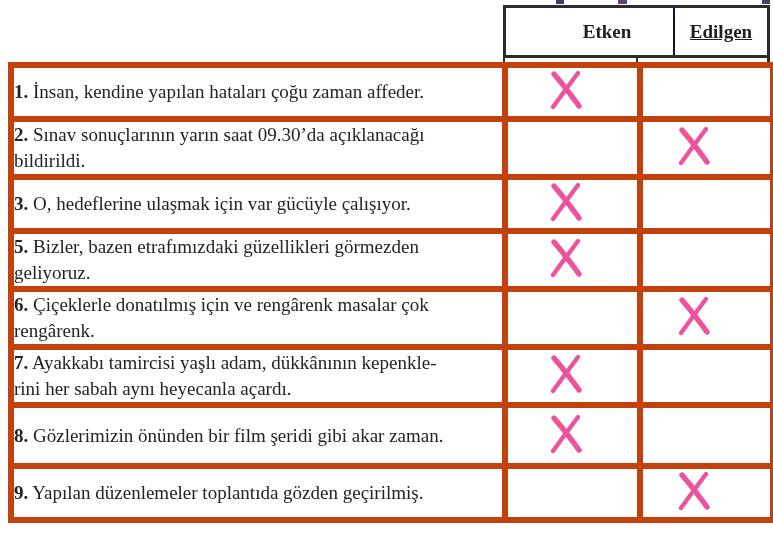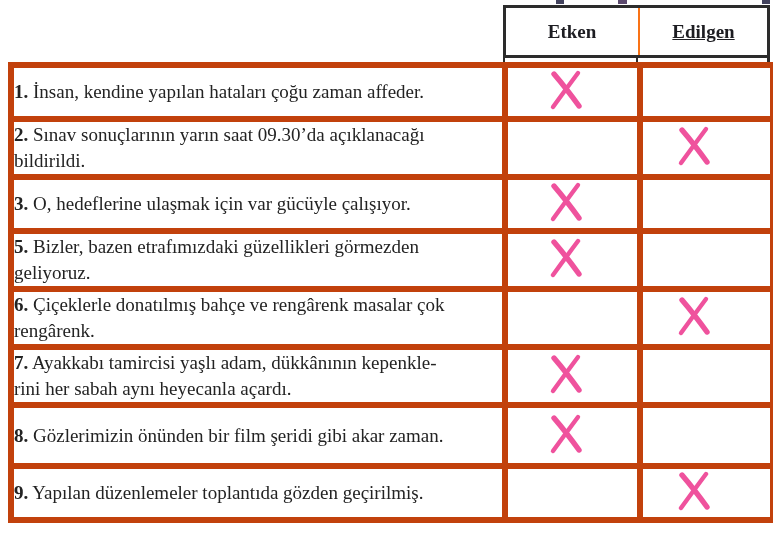--- a/index.html
+++ b/index.html
@@ -24,21 +24,21 @@
     width:267px; height:53px;
     box-sizing:border-box;
     border:3px solid #2c2c2c;
     display:flex;
     background:#ffffff;
   }
   .header-cell {
     display:flex; align-items:center; justify-content:center;
     font-weight:bold; font-size:19px; color:#1d1d22;
   }
-  .header-cell.first { width:132px; border-right:2px solid #f97316; }
+  .header-cell.first { width:132px; border-right:2px solid #0f172a;margin-left:35px; }
   .header-cell.second { flex:1;text-decoration:underline; }
 
   
   .vstub { position:absolute; top:56px; width:2px; height:8px; background:#2c2c2c; }
   .s1 { left:503px; } .s2 { left:636px; } .s3 { left:767px; width:3px; }
 
   
   table.body {
     position:absolute; left:8px; top:62px;
     border-collapse:collapse;
@@ -145,21 +145,21 @@
                 <path d="M8 6 Q 20 20 33 38" stroke="#ef529d" stroke-width="5.4" stroke-linecap="round"></path>
                 <path d="M32 5 Q 20 21 7 39" stroke="#ef529d" stroke-width="4.4" stroke-linecap="round"></path>
               </svg></span></td>
         <td class="markcell edilgen"><span class="xwrap"><svg class="xmark" width="40" height="44" viewBox="0 0 40 44" fill="none" style="visibility: hidden;">
                 <path d="M8 6 Q 20 20 33 38" stroke="#ef529d" stroke-width="5.4" stroke-linecap="round"></path>
                 <path d="M32 5 Q 20 21 7 39" stroke="#ef529d" stroke-width="4.4" stroke-linecap="round"></path>
               </svg></span></td>
       </tr>
       <tr style="height:49px">
         <td class="sentence">
-          <span class="line"><span class="num">6.</span> <span>Çiçeklerle donatılmış bahçe ve rengârenk masalar çok</span></span>
+          <span class="line"><span class="num">6.</span> <span>Çiçeklerle donatılmış için ve rengârenk masalar çok</span></span>
           <span class="line line2">rengârenk.</span>
         </td>
         <td class="markcell etken"><span class="xwrap"><svg class="xmark" width="40" height="44" viewBox="0 0 40 44" fill="none" style="visibility: hidden;">
                 <path d="M8 6 Q 20 20 33 38" stroke="#ef529d" stroke-width="5.4" stroke-linecap="round"></path>
                 <path d="M32 5 Q 20 21 7 39" stroke="#ef529d" stroke-width="4.4" stroke-linecap="round"></path>
               </svg></span></td>
         <td class="markcell edilgen"><span class="xwrap"><svg class="xmark" width="40" height="44" viewBox="0 0 40 44" fill="none" style="visibility: visible;">
                 <path d="M8 6 Q 20 20 33 38" stroke="#ef529d" stroke-width="5.4" stroke-linecap="round"></path>
                 <path d="M32 5 Q 20 21 7 39" stroke="#ef529d" stroke-width="4.4" stroke-linecap="round"></path>
               </svg></span></td>

